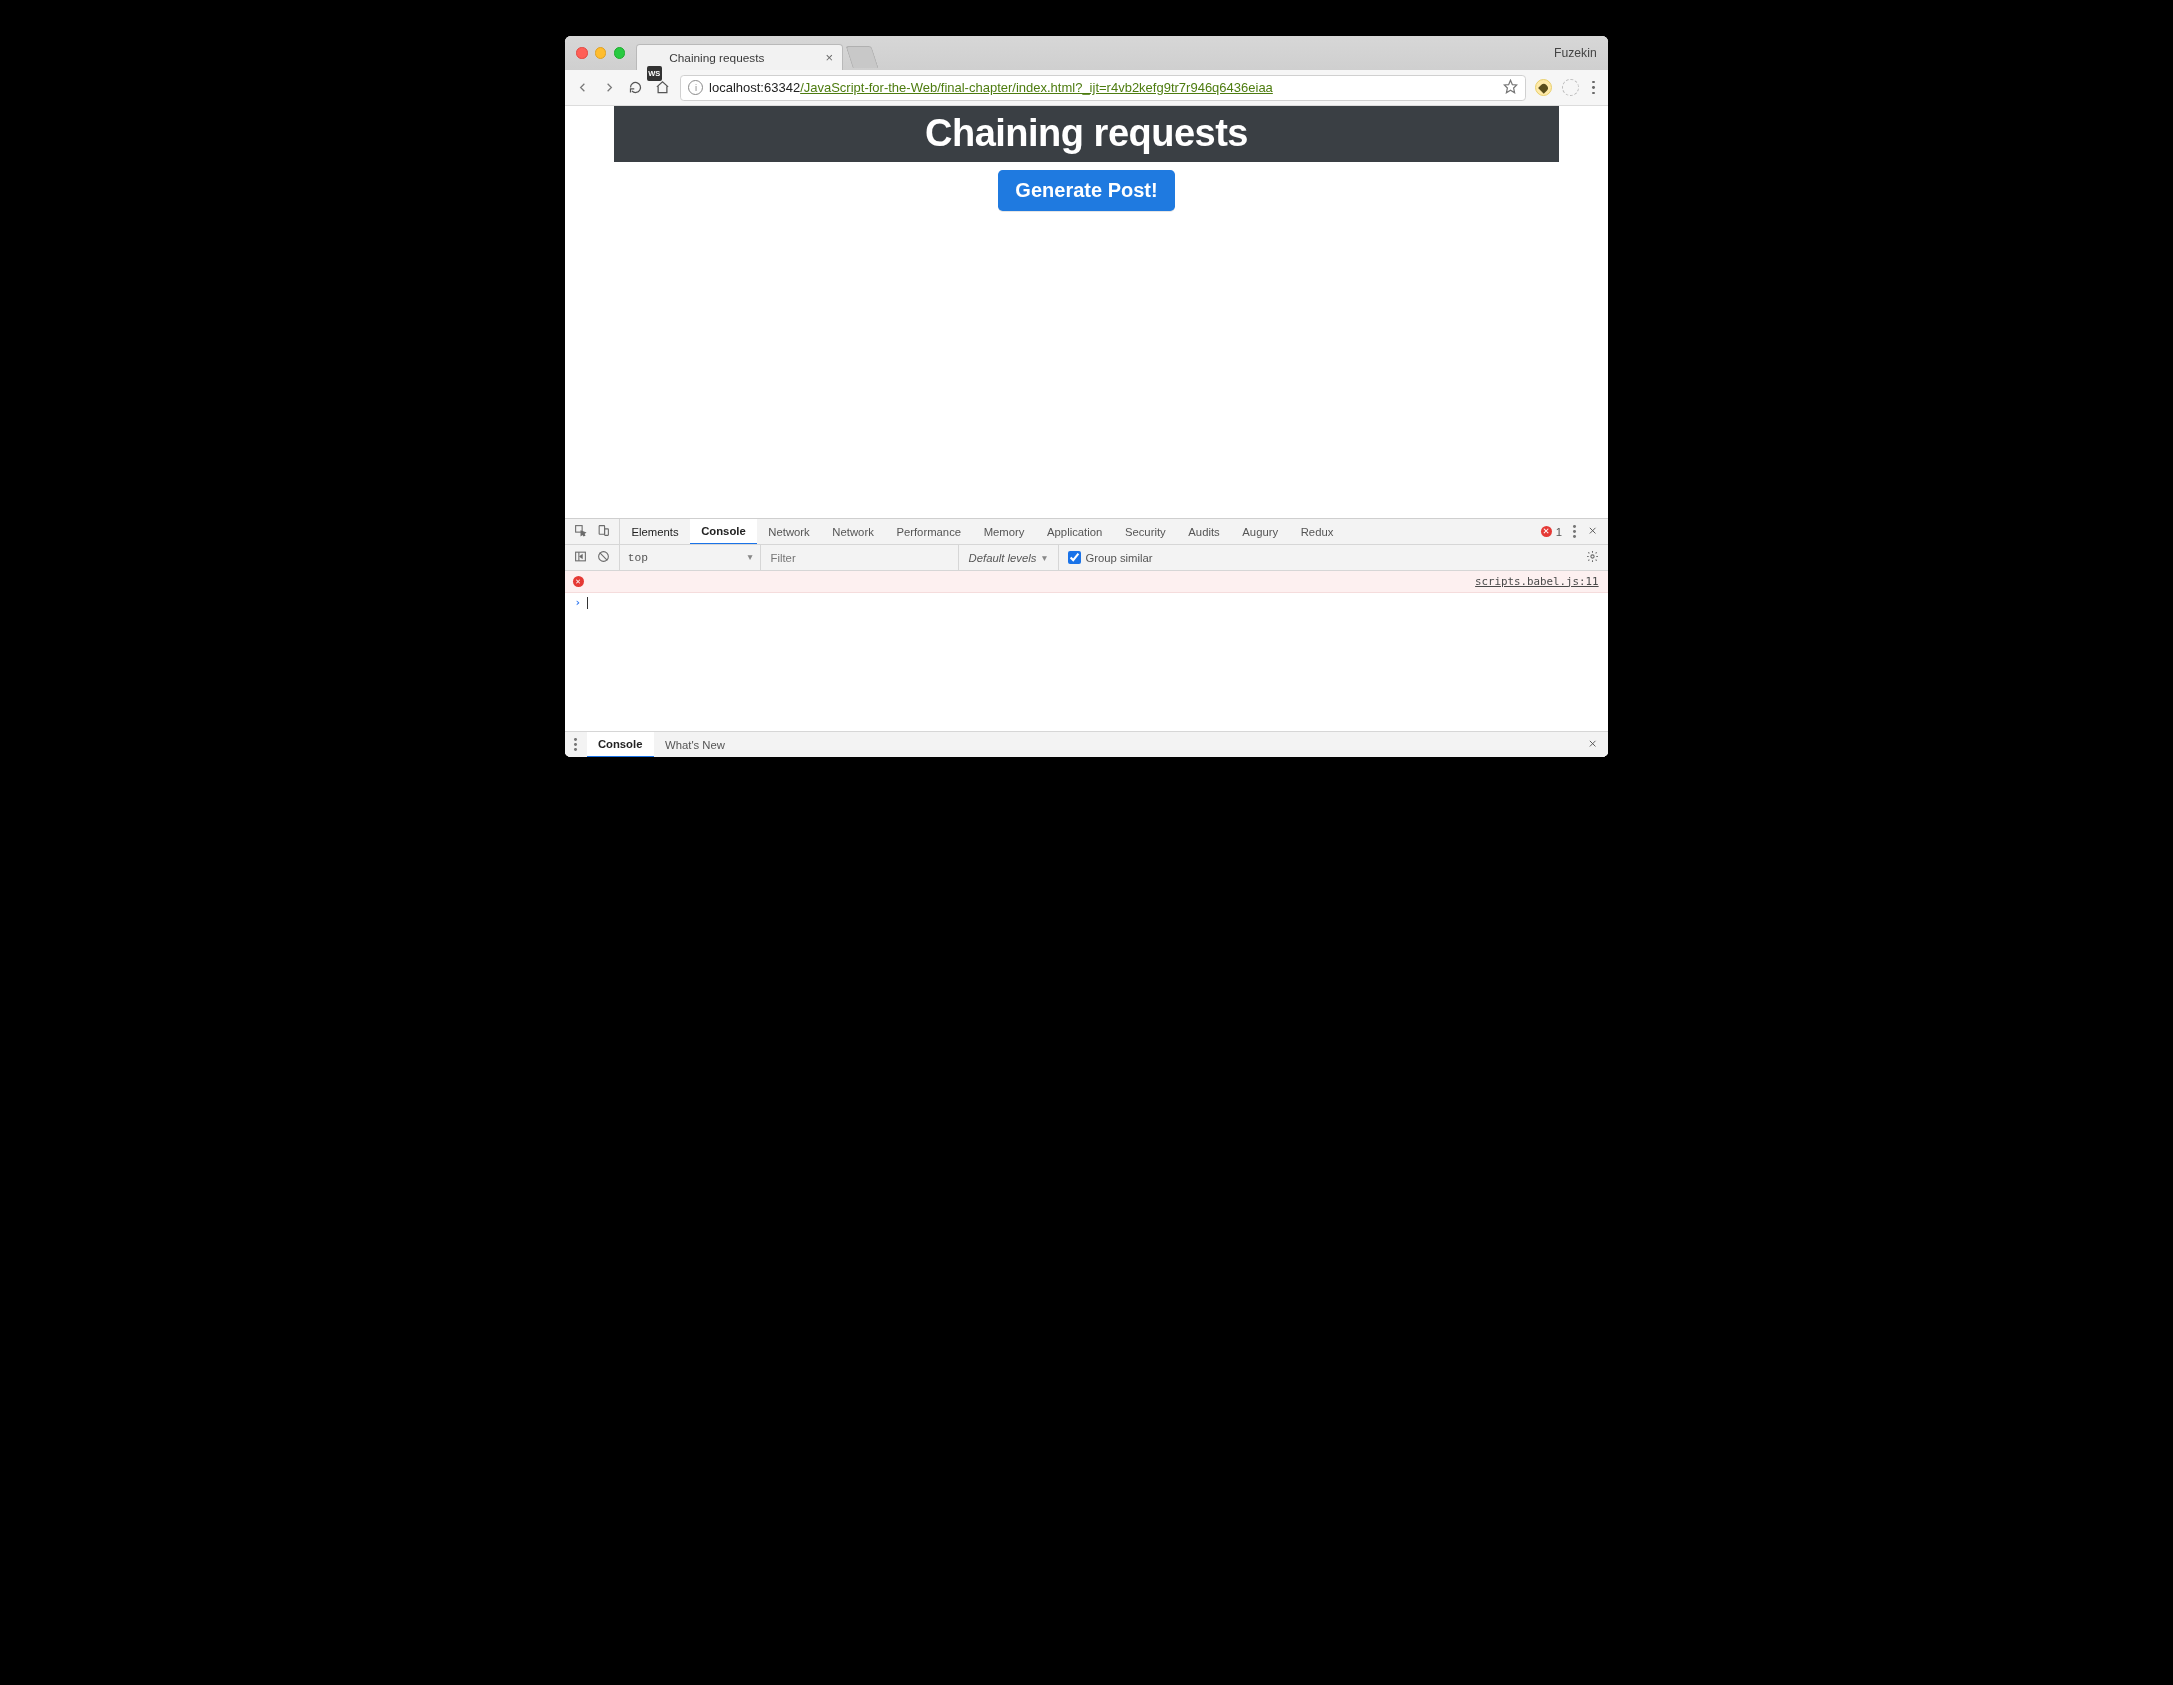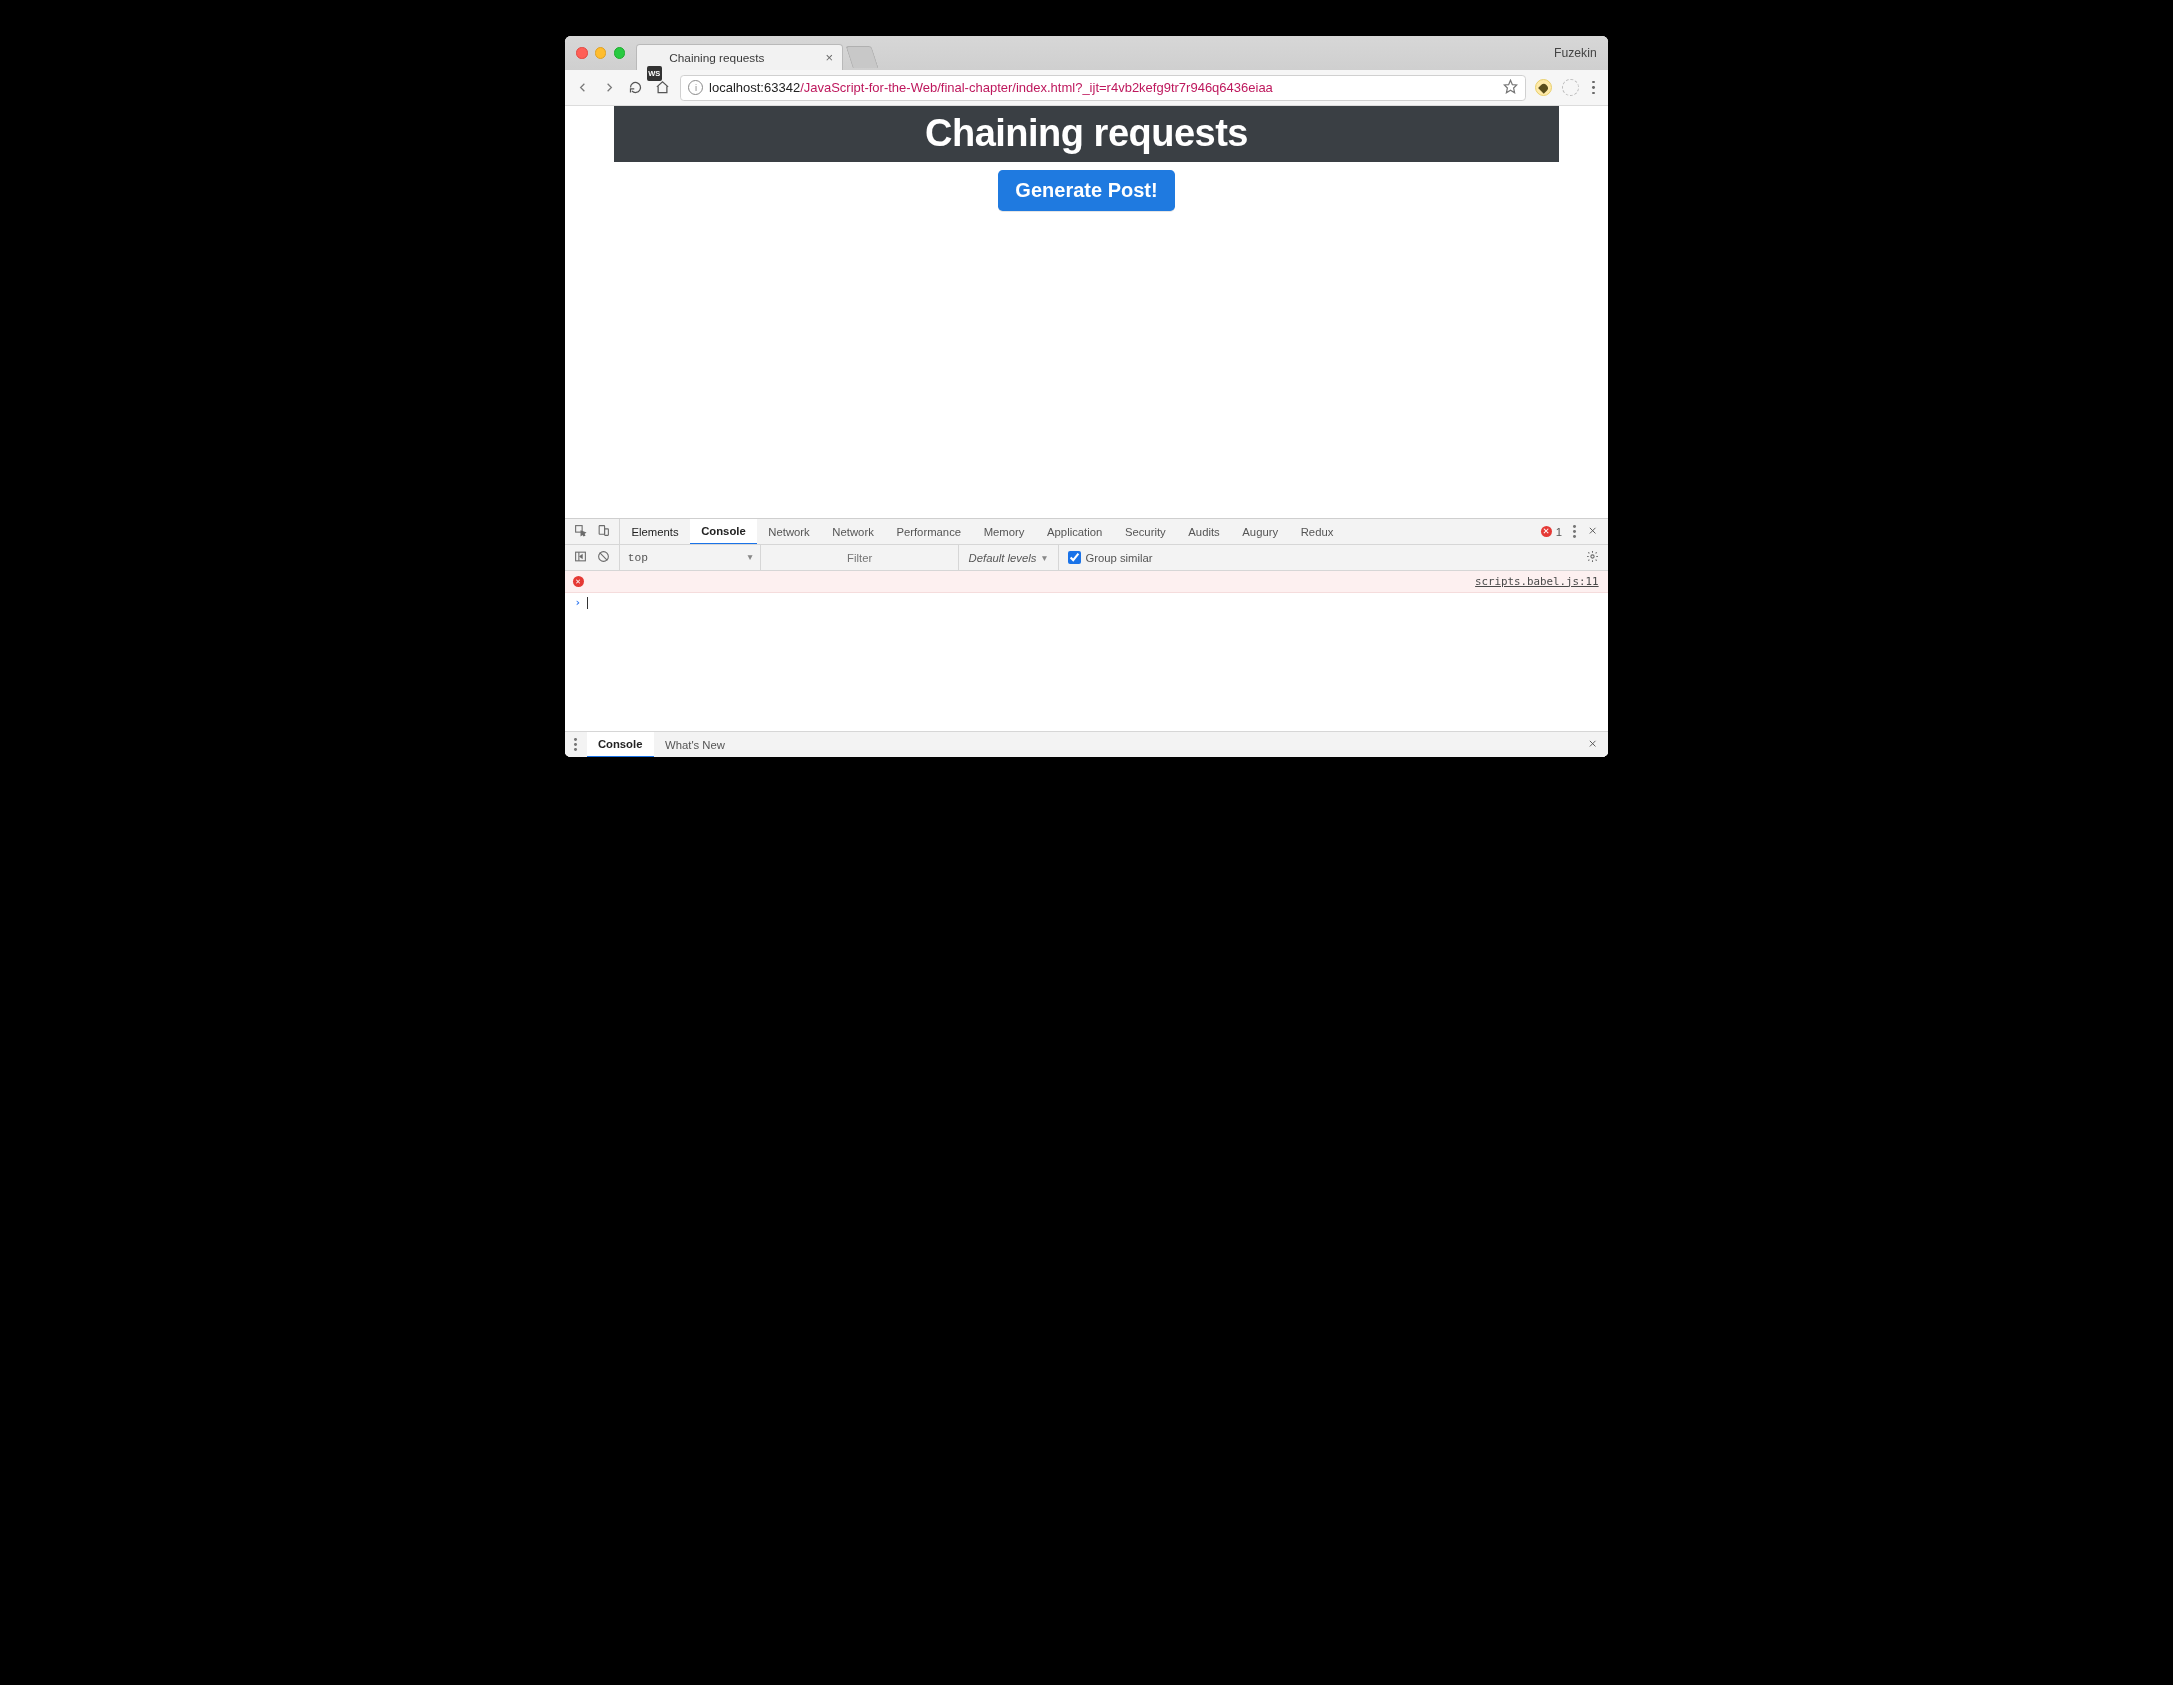--- a/index.html
+++ b/index.html
@@ -79,21 +79,21 @@
   .nav-ico svg { width:15px; height:15px; }
   .omnibox {
     flex:1; height:26px; border:0.9px solid #d0d0d0; border-radius:3.8px;
     background:#fff; display:flex; align-items:center; padding:0 7.5px; gap:5.6px;
     font-size:13px; color:#3a3a3a;
   }
   .omnibox .info-ico { width:15px;height:15px;border:1.1px solid #8a8a8a;border-radius:50%;display:flex;align-items:center;justify-content:center;font-size:9.4px;color:#8a8a8a;font-style:normal;}
   .omnibox .url { flex:1; white-space:nowrap; overflow:hidden; }
   .omnibox .url .host { color:#222; }
   .omnibox .url .port { color:#222; }
-  .omnibox .url .path { color:#be185d; }
+  .omnibox .url .path { color:#4d7c0f;text-decoration:underline; }
   .star-ico svg { width:15px;height:15px; color:#777;}
   .ext-ico { width:17px;height:17px;border-radius:50%; display:flex;align-items:center;justify-content:center;}
   .ext-ico.yellow { background:#ffeaa8; border:0.9px solid #e8cf6c;}
   .ext-ico.yellow::after { content:""; width:7.5px;height:7.5px;border-radius:50%50%0 0;background:#5a4d1a; transform:rotate(45deg);}
   .ext-ico.grey { border:1.4px dashed #bbb;}
   .kebab { display:flex; flex-direction:column; gap:2.8px; padding:0 3.8px;}
   .kebab span{width:2.8px;height:2.8px;background:#6a6a6a;border-radius:50%;}
 
   
   .page { background:#fff; height:412px; }
@@ -130,21 +130,21 @@
   .kebab2 span{width:2.8px;height:2.8px;background:#777;border-radius:50%;}
 
   .dt-toolbar {
     height:26px; background:#f3f3f3; border-bottom:0.9px solid #d6d6d6;
     display:flex; align-items:center; font-size:11.3px; color:#555;
   }
   .dt-tool-seg { display:flex; align-items:center; gap:9.4px; padding:0 9.4px; border-right:0.9px solid #d6d6d6; height:100%;}
   .dt-tool-seg svg{width:13px;height:13px;color:#6b6b6b;}
   .ctx-select { display:flex; align-items:center; gap:11px; padding:0 7.5px; border-right:0.9px solid #d6d6d6; height:100%; min-width:141px;font-family:Liberation Mono, monospace;}
   .ctx-select .tri{font-size:8.5px;color:#888;}
-  .filter-input { flex:0 0 198px; border:none; background:transparent; height:100%; padding:0 9.4px; font-size:11.3px; color:#555; outline:none; border-right:0.9px solid #d6d6d6;text-align:center;}
+  .filter-input { flex:0 0 198px; border:none; background:transparent; height:100%; padding:0 9.4px; font-size:11.3px; color:#555; outline:none; border-right:0.9px solid #d6d6d6;}
   .levels { display:flex; align-items:center; gap:3.8px; padding:0 9.4px; border-right:0.9px solid #d6d6d6; height:100%;font-style:italic;}
   .levels .tri{font-size:8.5px;color:#888;}
   .chk { display:flex; align-items:center; gap:4px; padding:0 9.4px; height:100%;}
   .chk input{accent-color:#1a73e8;}
   .dt-gear { margin-left:auto; padding:0 9.4px;}
   .dt-gear svg{width:13px;height:13px;color:#6b6b6b;}
 
   .console-body { height:160px; background:#fff; font-family: Menlo, Consolas, monospace; font-size:10.8px;}
   .err-row { background:#fdf0f0; border-bottom:0.9px solid #f5dcdc; padding:3.8px 9.4px 3.8px 7.5px; display:flex;}
   .err-icon{width:11.3px;height:11.3px;border-radius:50%;background:#e53935;color:#fff;display:flex;align-items:center;justify-content:center;font-size:8.5px;margin-right:5.6px;margin-top:0.9px;flex-shrink:0;}

